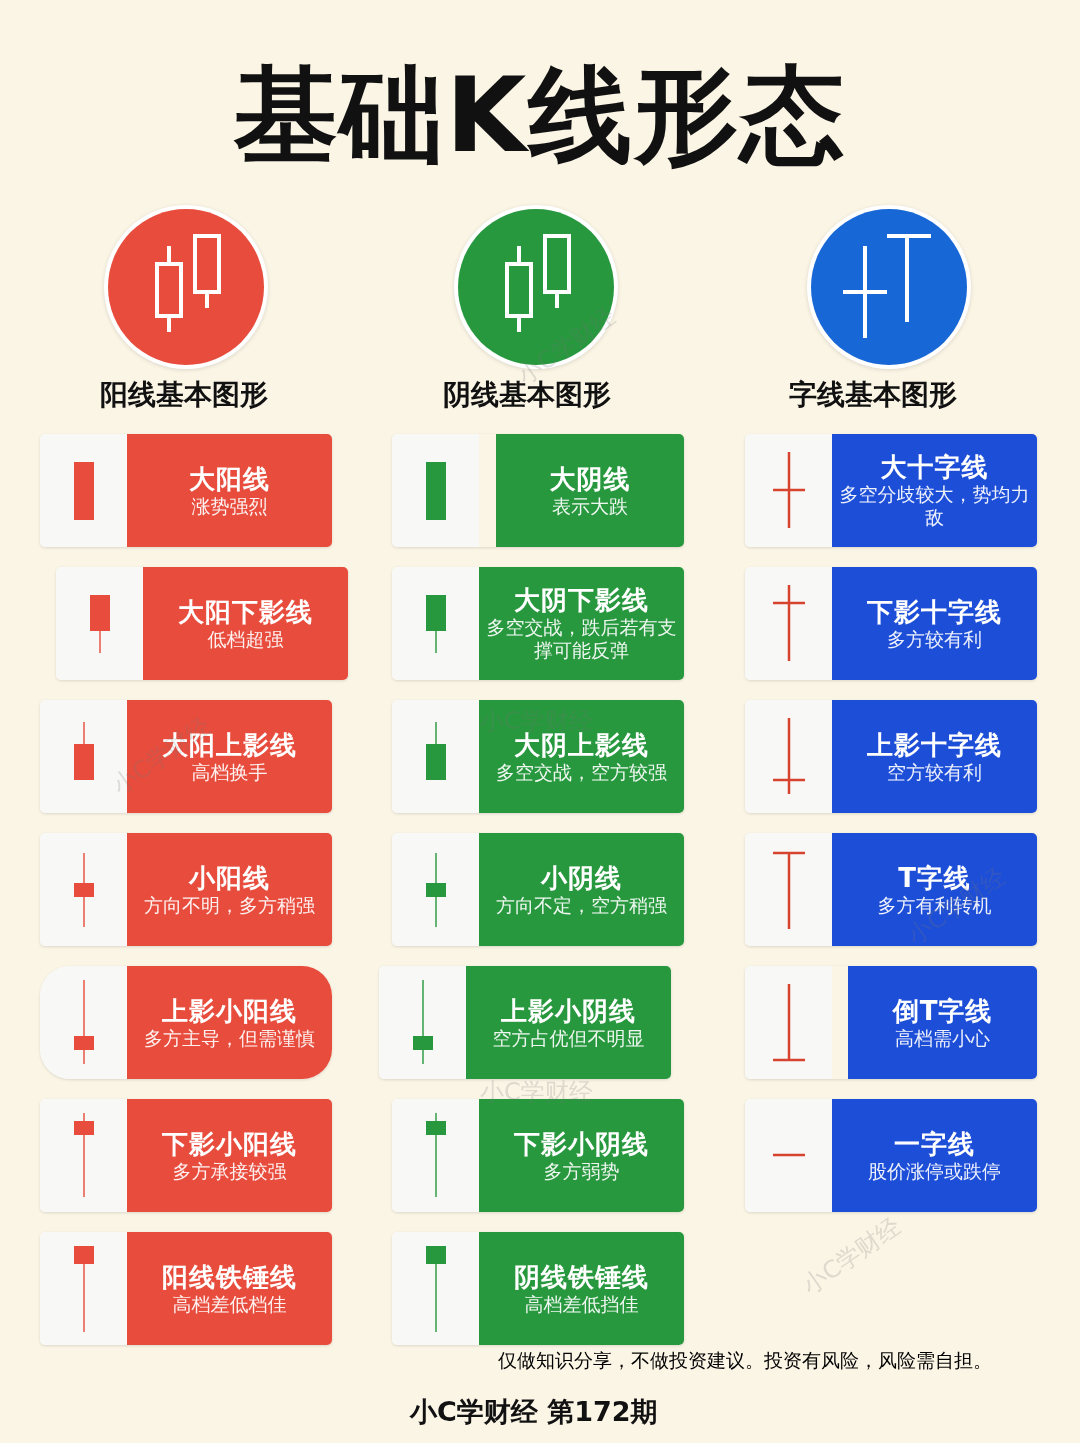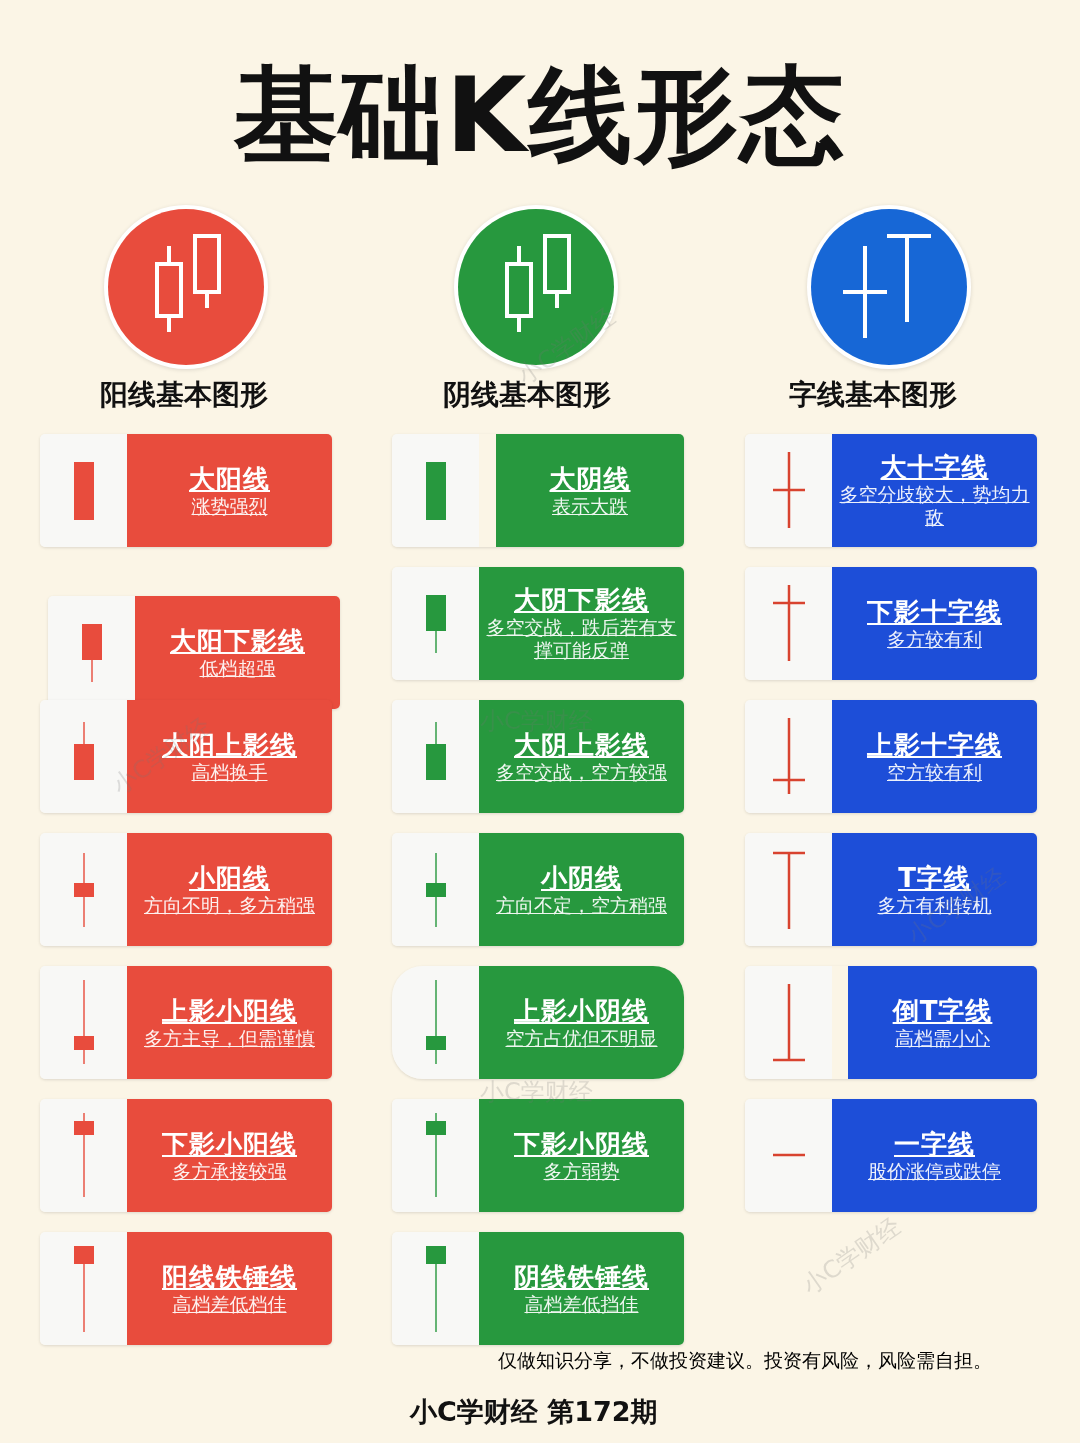--- a/index.html
+++ b/index.html
@@ -27,21 +27,21 @@
   }
   .hdr-icon .inner { width: 100%; height: 100%; border-radius: 50%; display:flex; align-items:center; justify-content:center; }
   .hdr-label {
     position: absolute; top: 376px; font-size: 28px; font-weight: 700; white-space: nowrap;
   }
   .card {
     position: absolute; left: 0; width: 292px; height: 113px; border-radius: 5px;
     overflow: hidden; display: flex; box-shadow: 0 1px 3px rgba(0,0,0,0.12);
   }
   .card .sym { width: 87px; height: 100%; background: #f8f8f6; display:flex; align-items:center; justify-content:center; }
-  .card .txt { flex: 1; display:flex; flex-direction:column; justify-content:center; color:#fff; text-align:center; padding: 0 2px; text-decoration: underline; }
+  .card .txt { flex: 1; display:flex; flex-direction:column; justify-content:center; color:#fff; text-align:center; padding: 0 2px; }
   .card .name { font-size: 26px; font-weight: 800; line-height: 1.2; letter-spacing: 1px; }
   .card .desc { font-size: 19px; line-height: 1.2; opacity: 0.92; }
   .red .txt { background: #e84c3d; }
   .green .txt { background: #27983e; }
   .blue .txt { background: #1d4ed8; }
   .disclaimer {
     position: absolute; left: 498px; top: 1348px; font-size: 19px; color: #000000; white-space: nowrap;
   }
   .footer {
     position: absolute; left: 410px; top: 1394px; font-size: 27px; font-weight: 800; white-space: nowrap;
@@ -108,21 +108,21 @@
       <div class="sym">
         <svg width="60" height="113" viewBox="0 0 60 113">
           <rect x="20" y="28" width="20" height="58" fill="#e84c3d"></rect>
         </svg>
       </div>
       <div class="txt">
         <div class="name">大阳线</div>
         <div class="desc">涨势强烈</div>
       </div>
     </div>
-    <div class="card red" style="left: 48px; top: 567px; margin-top: 29px;">
+    <div class="card red" style="left: 56px; top: 567px;">
       <div class="sym">
         <svg width="60" height="113" viewBox="0 0 60 113">
           <rect x="20" y="28" width="20" height="36" fill="#e84c3d"></rect>
           <line x1="30" y1="64" x2="30" y2="86" stroke="#e84c3d" stroke-width="2" opacity="0.7"></line>
         </svg>
       </div>
       <div class="txt">
         <div class="name">大阳下影线</div>
         <div class="desc">低档超强</div>
       </div>
@@ -144,21 +144,21 @@
         <svg width="60" height="113" viewBox="0 0 60 113">
           <line x1="30" y1="20" x2="30" y2="94" stroke="#e84c3d" stroke-width="2" opacity="0.7"></line>
           <rect x="20" y="50" width="20" height="14" fill="#e84c3d"></rect>
         </svg>
       </div>
       <div class="txt">
         <div class="name">小阳线</div>
         <div class="desc">方向不明，多方稍强</div>
       </div>
     </div>
-    <div class="card red" style="left: 40px; top: 966px;">
+    <div class="card red" style="left: 40px; top: 966px; border-radius: 30px;">
       <div class="sym">
         <svg width="60" height="113" viewBox="0 0 60 113">
           <line x1="30" y1="14" x2="30" y2="98" stroke="#e84c3d" stroke-width="2" opacity="0.7"></line>
           <rect x="20" y="70" width="20" height="14" fill="#e84c3d"></rect>
         </svg>
       </div>
       <div class="txt">
         <div class="name">上影小阳线</div>
         <div class="desc">多方主导，但需谨慎</div>
       </div>
@@ -227,21 +227,21 @@
         <svg width="60" height="113" viewBox="0 0 60 113">
           <line x1="30" y1="20" x2="30" y2="94" stroke="#27983e" stroke-width="2" opacity="0.7"></line>
           <rect x="20" y="50" width="20" height="14" fill="#27983e"></rect>
         </svg>
       </div>
       <div class="txt">
         <div class="name">小阴线</div>
         <div class="desc">方向不定，空方稍强</div>
       </div>
     </div>
-    <div class="card green" style="left: 392px; top: 966px; border-radius: 31px;">
+    <div class="card green" style="left: 379px; top: 966px;">
       <div class="sym">
         <svg width="60" height="113" viewBox="0 0 60 113">
           <line x1="30" y1="14" x2="30" y2="98" stroke="#27983e" stroke-width="2" opacity="0.7"></line>
           <rect x="20" y="70" width="20" height="14" fill="#27983e"></rect>
         </svg>
       </div>
       <div class="txt">
         <div class="name">上影小阴线</div>
         <div class="desc">空方占优但不明显</div>
       </div>

